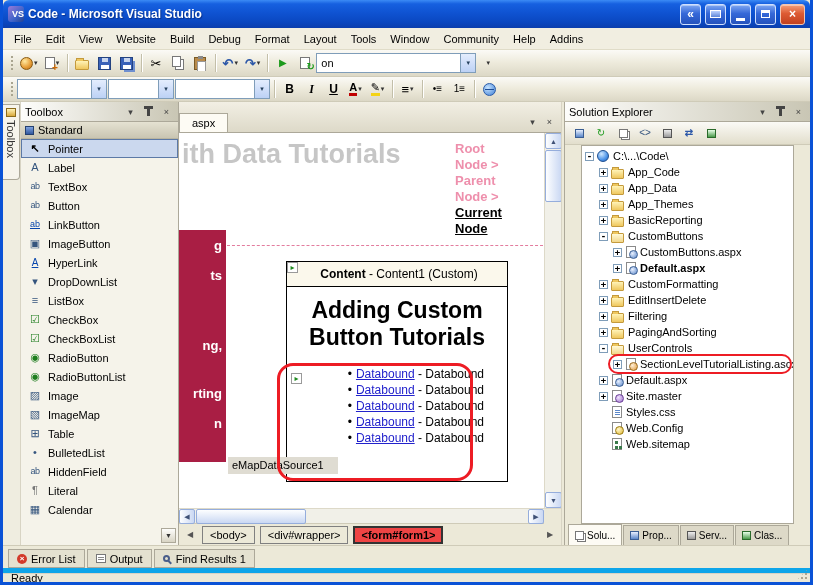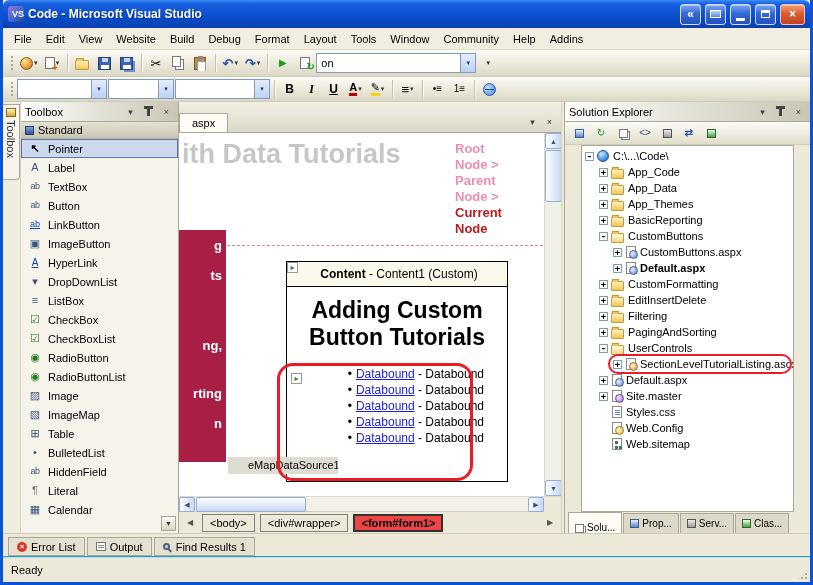--- a/index.html
+++ b/index.html
@@ -106,27 +106,27 @@
   .designer{flex:1;min-width:0;display:flex;flex-direction:column;background:#ECE9D8;}
   .doc-tabstrip{height:31px;flex:none;display:flex;align-items:flex-end;background:linear-gradient(#F2EFE4,#DDD9C8);border-bottom:1px solid #ACA899;}
   .doc-tab{height:19px;padding:3px 12px 0 12px;background:#FDFBF4;border:1px solid #ACA899;border-bottom:none;font-size:11px;white-space:nowrap;}
   .doc-strip-right{margin-left:auto;display:flex;align-items:center;gap:2px;padding:0 4px 3px 0;}
   .strip-ico{width:15px;height:14px;display:flex;align-items:center;justify-content:center;font-size:9px;color:#444;}
   .design-surface{flex:1;min-height:0;position:relative;background:#fff;overflow:hidden;}
   .page-title{position:absolute;left:3px;top:6px;font-size:27px;font-weight:bold;color:#C6C6C6;white-space:nowrap;}
   .crumbs{position:absolute;left:276px;top:8px;width:84px;font-size:13px;font-weight:bold;line-height:16px;}
   .crumb{display:block;}
   .crumb[data-tone="pink"]{color:#EE8FAC;}
-  .crumb[data-tone="gray"]{color:#b91c1c;}
+  .crumb[data-tone="gray"]{color:#000000;text-decoration:underline;}
   .dashed-line{position:absolute;left:48px;right:18px;top:112px;border-top:1px dashed #E37C9E;}
   .red-sidebar{position:absolute;left:0;top:97px;width:47px;height:232px;background:#A91E44;}
   .frag{position:absolute;right:4px;color:#fff;font-weight:bold;font-size:13px;white-space:nowrap;}
   .frag.f0{top:8px;} .frag.f1{top:38px;} .frag.f2{top:108px;} .frag.f3{top:156px;} .frag.f4{top:186px;}
   .ds-chip{position:absolute;left:49px;top:324px;width:110px;height:17px;background:#DFDCD2;color:#000;
-    font-size:11px;line-height:17px;padding-left:20px;white-space:nowrap;overflow:hidden;}
+    font-size:11px;line-height:17px;padding-left:4px;white-space:nowrap;overflow:hidden;}
   .content-box{position:absolute;left:107px;top:128px;width:222px;height:221px;border:1px solid #000;background:#fff;text-align:center;}
   .cb-header{height:25px;background:#FBF8EC;border-bottom:1px solid #000;padding:5px 6px 0 10px;font-size:12px;white-space:nowrap;overflow:hidden;}
   .cb-title{margin:10px 8px 0 8px;font-size:23px;font-weight:bold;line-height:27px;color:#000;}
   .cb-list{margin:15px 0 0 34px;font-size:12px;line-height:16px;}
   .li-row{white-space:nowrap;}
   .bullet{display:inline-block;width:12px;}
   .dblink{color:#2222CC;text-decoration:underline;cursor:pointer;}
   .smart{position:absolute;width:11px;height:11px;background:#fff;border:1px solid #9A9A9A;z-index:6;
     font-size:8px;line-height:10px;color:#1F8A1F;text-align:center;}
   .smart.s1{left:108px;top:129px;}
@@ -181,36 +181,36 @@
   .ficon[data-icon="master"]::after{content:"";position:absolute;right:-3px;bottom:-2px;width:7px;height:7px;border-radius:50%;background:radial-gradient(circle at 35% 35%,#F2E4FF,#9A6CC8);border:1px solid #6A3E96;}
   .ficon[data-icon="css"]::before{content:"";position:absolute;left:2px;top:3px;width:5px;height:1px;background:#5B87C9;box-shadow:0 2px 0 #5B87C9,0 4px 0 #5B87C9;}
   .ficon[data-icon="config"]::after{content:"";position:absolute;right:-3px;bottom:-2px;width:7px;height:7px;border-radius:50%;background:radial-gradient(circle at 35% 35%,#FFF6CC,#E0B830);border:1px solid #9A7A10;}
   .ficon[data-icon="sitemap"]::before{content:"";position:absolute;left:2px;top:2px;width:3px;height:3px;background:#3A7A4A;box-shadow:0 5px 0 #3A7A4A,4px 5px 0 #3A7A4A;}
   .se-label{font-size:11px;}
   .se-row[data-bold="true"] .se-label{font-weight:bold;}
   .se-row[data-circled="true"]{overflow:visible;z-index:4;}
   .se-row[data-circled="true"]::after{content:"";position:absolute;left:26px;right:1px;top:-2px;bottom:-2px;border:2px solid #ED1C24;border-radius:10px;pointer-events:none;}
   .se-tabs{height:21px;flex:none;display:flex;align-items:flex-end;gap:1px;padding:0 3px;background:#ECE9D8;}
   .se-tab{height:20px;flex:none;display:flex;align-items:center;gap:3px;padding:0 6px;border:1px solid #ACA899;border-bottom:none;background:#DDD9C8;font-size:10px;white-space:nowrap;}
-  .se-tab[data-active="true"]{background:#FDFBF4;height:21px;align-items:flex-end;}
+  .se-tab[data-active="true"]{background:#FDFBF4;height:21px;}
   .mini{width:9px;height:9px;flex:none;}
   .mini.pages{background:#fff;border:1px solid #777;box-shadow:2px 2px 0 -1px #fff,2px 2px 0 0 #777;}
   .mini.props{background:linear-gradient(#E8F0FF,#5B87C9);border:1px solid #3A5E93;}
   .mini.server{background:linear-gradient(#EEE,#999);border:1px solid #555;}
   .mini.classv{background:linear-gradient(#E8FFE8,#4A9A4A);border:1px solid #2A6A2A;}
 
   
   .bottom-tabs{height:23px;flex:none;display:flex;align-items:flex-end;gap:2px;padding:2px 5px 0 5px;background:#ECE9D8;border-top:1px solid #CFCBB8;}
   .b-tab{height:19px;display:flex;align-items:center;gap:4px;padding:0 8px;border:1px solid #ACA899;background:#E4E1D0;font-size:11px;white-space:nowrap;}
   .ico-err{width:10px;height:10px;border-radius:50%;background:#D23A2A;color:#fff;font:bold 8px/10px "Liberation Sans",sans-serif;text-align:center;}
   .ico-out{width:10px;height:9px;background:#fff;border:1px solid #777;position:relative;}
   .ico-out::before{content:"";position:absolute;left:1px;top:2px;width:6px;height:1px;background:#888;box-shadow:0 2px 0 #888;}
   .ico-find{width:7px;height:7px;border:2px solid #4A5E8A;border-radius:50%;position:relative;margin-right:2px;}
   .ico-find::after{content:"";position:absolute;right:-4px;bottom:-3px;width:5px;height:2px;background:#4A5E8A;transform:rotate(45deg);}
-  .statusbar{height:26px;flex:none;display:flex;align-items:center;padding:0 8px;background:#ECE9D8;border-top:1px solid #0ea5e9;box-shadow:inset 0 1px 0 #D8D4C4;position:relative;}
+  .statusbar{height:14px;flex:none;display:flex;align-items:center;padding:0 8px;background:#ECE9D8;border-top:5px solid #0ea5e9;box-shadow:inset 0 1px 0 #D8D4C4;position:relative;}
   .resize-grip{position:absolute;right:1px;bottom:1px;width:13px;height:13px;
     background-image:radial-gradient(#A9A590 1.2px,transparent 1.4px);background-size:4px 4px;clip-path:polygon(100% 0,100% 100%,0 100%);}
 </style>
 </head>
 <body>
 
 <div class="window">
 
   <div class="titlebar">
     <span class="app-icon">VS</span>

